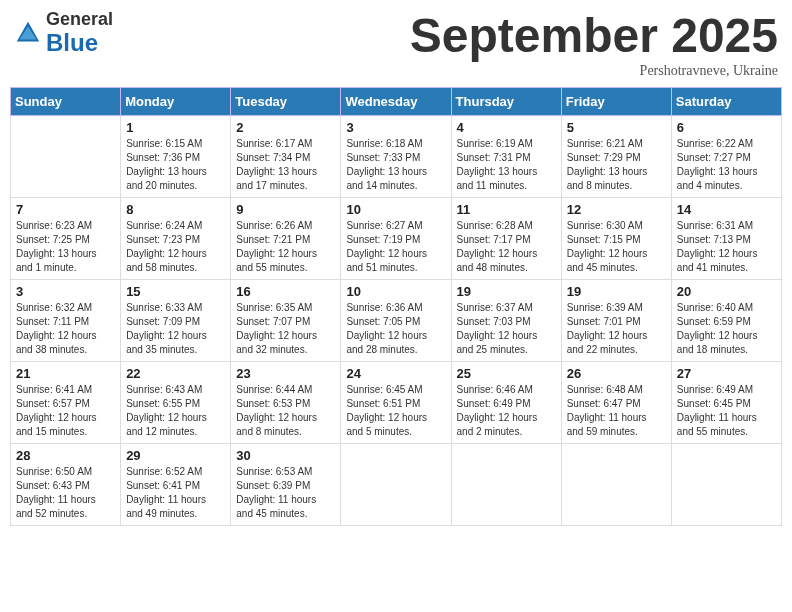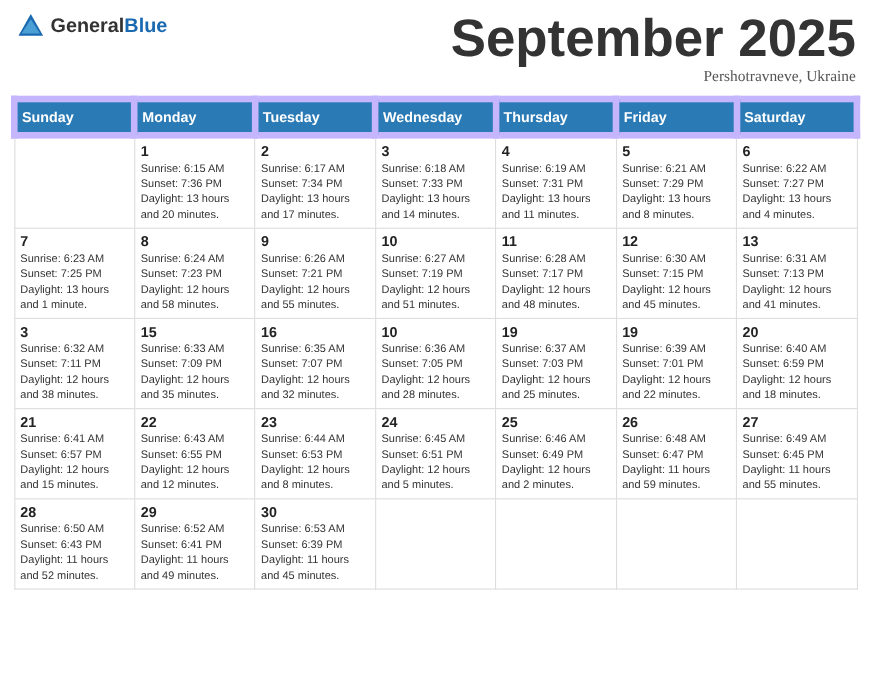--- a/index.html
+++ b/index.html
@@ -17,30 +17,30 @@
       margin-bottom: 8px;
       padding: 0 4px;
     }
     .logo {
       display: flex;
       align-items: center;
       gap: 4px;
     }
     .logo-text {
       display: flex;
-      flex-direction: row;
+      flex-direction: column;
       line-height: 1.1;
     }
     .logo-general {
       font-size: 18px;
       font-weight: bold;
       color: #333;
     }
     .logo-blue {
-      font-size: 18px;
+      font-size: 24px;
       font-weight: bold;
       color: #1a6ab1;
     }
     .logo-icon {
       width: 28px;
       height: 28px;
     }
     .title-block {
       text-align: right;
     }
@@ -60,21 +60,21 @@
       border-collapse: collapse;
       border: 1px solid #ccc;
     }
     .calendar th {
       background-color: #2a7ab5;
       color: #fff;
       font-size: 13px;
       font-weight: bold;
       padding: 6px 4px;
       text-align: left;
-      border: 6px solid #c4b5fd;
+      border: 1px solid #c4b5fd;
     }
     .calendar td {
       vertical-align: top;
       padding: 4px 5px;
       border: 1px solid #ddd;
       font-size: 10.5px;
       color: #333;
       width: 14.28%;
       min-height: 80px;
     }
@@ -179,21 +179,21 @@
         </td>
         <td>
           <span class="day-num">11</span>
           <div class="day-info">Sunrise: 6:28 AM<br>Sunset: 7:17 PM<br>Daylight: 12 hours<br>and 48 minutes.</div>
         </td>
         <td>
           <span class="day-num">12</span>
           <div class="day-info">Sunrise: 6:30 AM<br>Sunset: 7:15 PM<br>Daylight: 12 hours<br>and 45 minutes.</div>
         </td>
         <td>
-          <span class="day-num">13</span>
+          <span class="day-num">14</span>
           <div class="day-info">Sunrise: 6:31 AM<br>Sunset: 7:13 PM<br>Daylight: 12 hours<br>and 41 minutes.</div>
         </td>
       </tr>
       <tr class="week-row">
         <td>
           <span class="day-num">3</span>
           <div class="day-info">Sunrise: 6:32 AM<br>Sunset: 7:11 PM<br>Daylight: 12 hours<br>and 38 minutes.</div>
         </td>
         <td>
           <span class="day-num">15</span>

